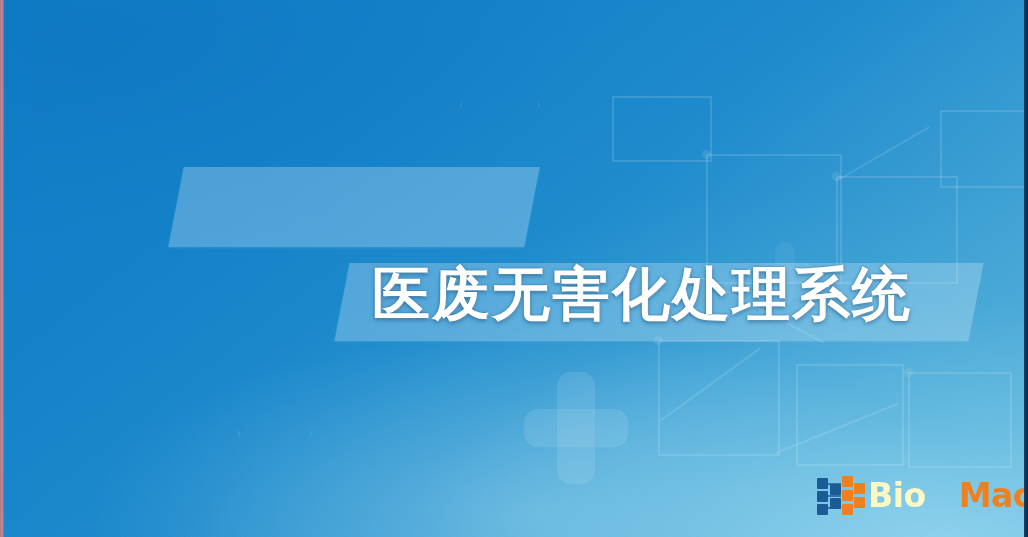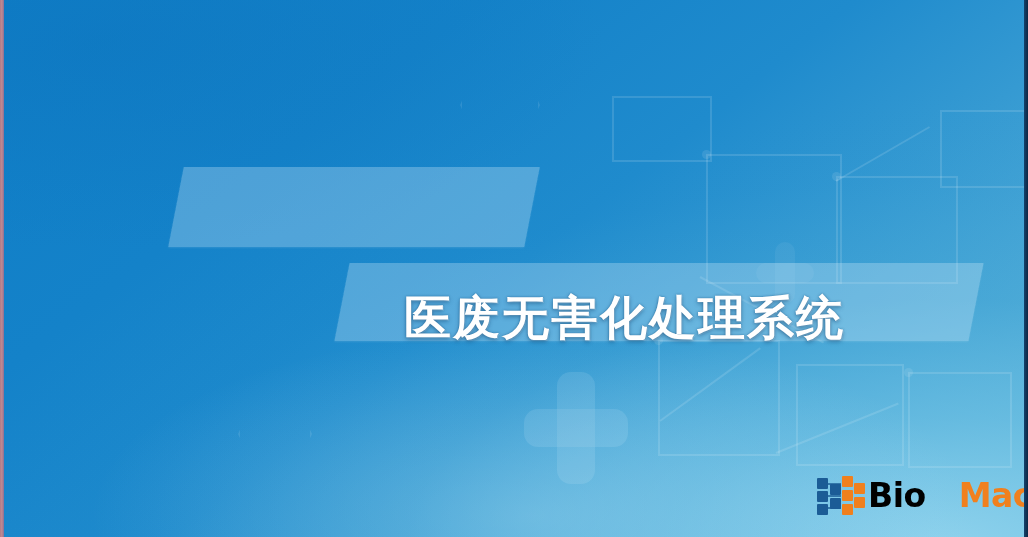--- a/index.html
+++ b/index.html
@@ -77,21 +77,21 @@
     white-space: nowrap;
     letter-spacing: 2px;
     text-shadow:
        0 0 2px rgba(10,70,120,0.55),
        0 2px 4px rgba(8,60,105,0.45),
        1px 1px 0 rgba(255,255,255,0.25);
   }
   #banner1 { left: 176px; top: 167px; width: 356px; height: 80px; }
   #text1   { left: 224px; top: 176px; font-size: 57px; line-height: 62px; }
   #banner2 { left: 342px; top: 263px; width: 634px; height: 78px; }
-  #text2   { left: 372px; top: 287px; font-size: 47px; line-height: 62px; margin-left: 32px; }
+  #text2   { left: 372px; top: 263px; font-size: 58px; line-height: 62px; }
 
   
   #logo {
     position: absolute;
     left: 816px;
     top: 470px;
     width: 212px;
     height: 52px;
   }
   #logo-mark {
@@ -108,21 +108,21 @@
   #logo-word {
     position: absolute;
     left: 52px;
     top: 6px;
     font-size: 33px;
     font-weight: 700;
     letter-spacing: -0.5px;
     line-height: 40px;
     white-space: nowrap;
   }
-  #logo-bio { color: #000000; }
+  #logo-bio { color: #fef9c3; }
   #logo-mac { color: #f0801e; margin-left: 33px; }
 
   
   #edge-left {
     position: absolute;
     left: 0; top: 0;
     width: 4px; height: 537px;
     background: linear-gradient(90deg, #b07a86 0%, #c08a92 45%, #8c6f93 100%);
   }
   #edge-right {

